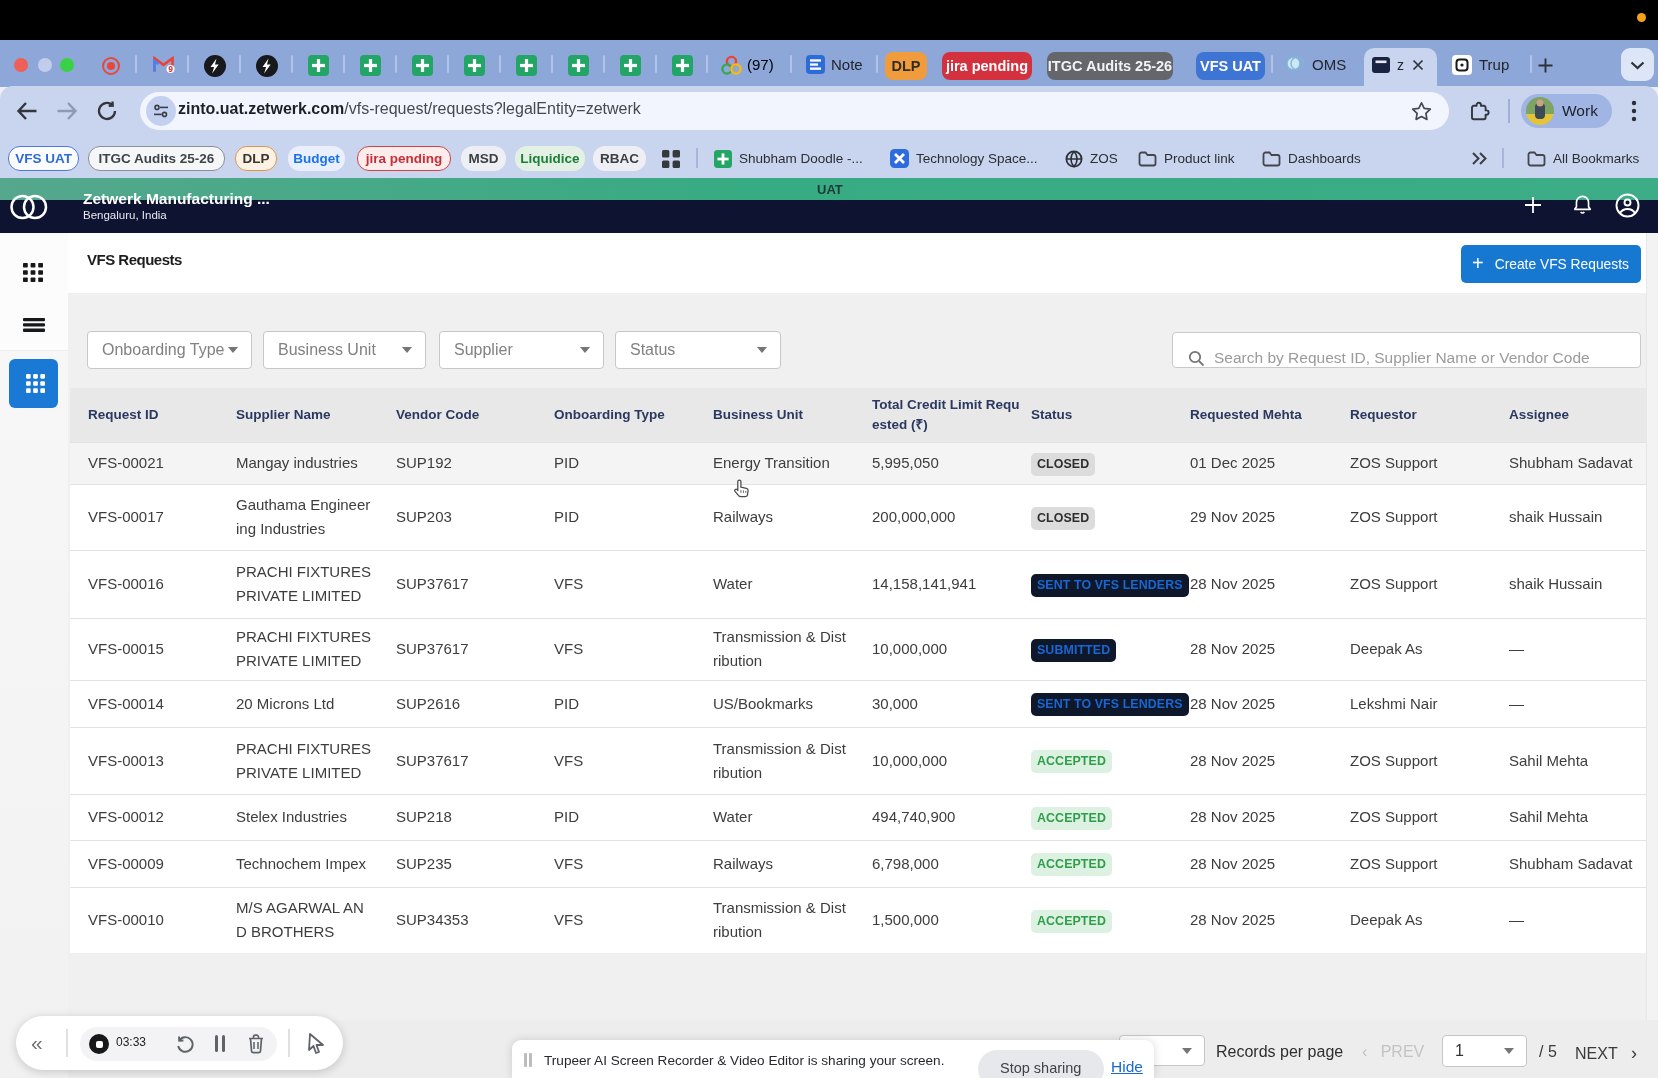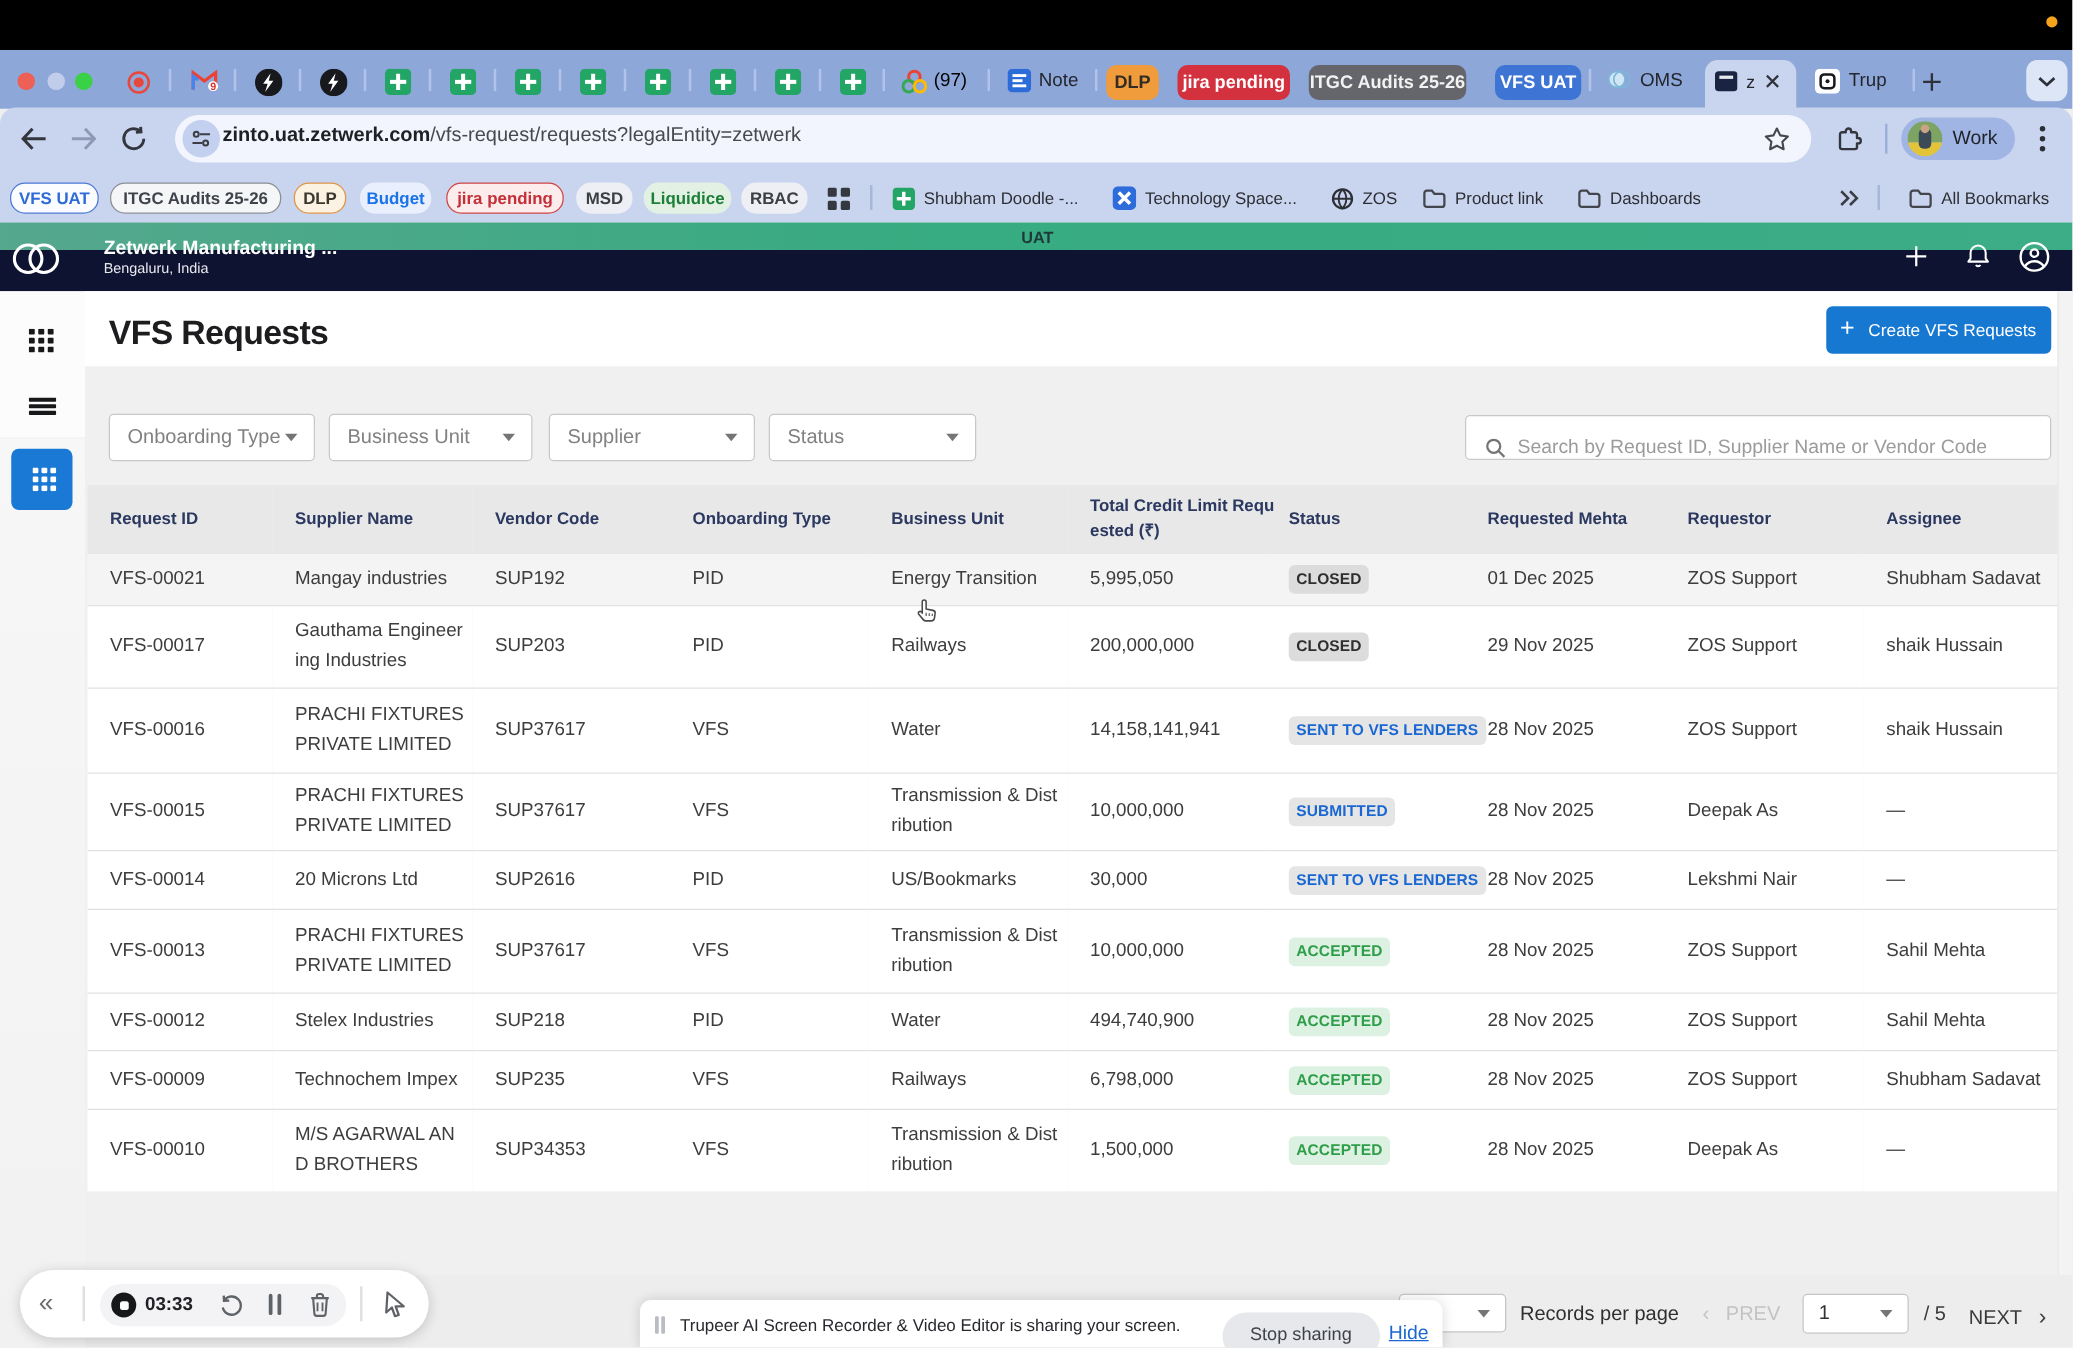--- a/index.html
+++ b/index.html
@@ -16,33 +16,33 @@
   .tl { position:absolute; width:14px; height:14px; border-radius:50%; top:58px; }
   .tabsep { position:absolute; width:2px; height:18px; background:#b2c2e8; top:55px; border-radius:1px; }
   .ticon { position:absolute; top:55px; }
   .pill { position:absolute; top:52px; height:28px; border-radius:8px; font-size:14.5px; font-weight:700; display:flex; align-items:center; justify-content:center; }
   .bm { position:absolute; top:146px; height:25px; border-radius:12px; font-size:13.5px; font-weight:700; display:flex; align-items:center; justify-content:center; }
   .bmtxt { position:absolute; top:146px; height:25px; display:flex; align-items:center; font-size:13.5px; color:#2c2e33; gap:7px; }
   
   #sidebar { left:0; top:233px; width:68px; height:118px; background:#fcfcfc; border-bottom:1px solid #efefef; }
   #main { left:68px; top:233px; width:1590px; height:845px; background:#f0f0f0; }
   #titleband { left:68px; top:233px; width:1590px; height:60px; background:#fff; }
-  #pagetitle { left:87px; top:251px; font-size:27px; font-weight:700; color:#1d1d1f; letter-spacing:-.5px; }
+  #pagetitle { left:87px; top:251px; font-size:15px; font-weight:700; color:#1d1d1f; letter-spacing:-.5px; }
   #createbtn { left:1461px; top:245px; width:180px; height:38px; background:#1778d2; border-radius:5px; color:#fff; font-size:13.8px; display:flex; align-items:center; padding-left:11px; }
   .filter { position:absolute; top:331px; height:38px; background:#fff; border:1px solid #c8c8c8; border-radius:4px; color:#818181; font-size:16px; display:flex; align-items:center; justify-content:space-between; padding:0 13px 0 14px; }
   .caret { width:0; height:0; border-left:5px solid transparent; border-right:5px solid transparent; border-top:6px solid #757575; }
   #searchbox { left:1172px; top:332px; width:469px; height:36px; background:#fff; border:1px solid #c9c9c9; border-radius:4px; display:flex; align-items:flex-end; color:#9b9b9b; font-size:15.5px; }
   
   table { position:absolute; left:70px; top:388px; width:1588px; border-collapse:collapse; table-layout:fixed; font-size:15px; color:#3d3d3d; }
   th { background:#e8e8e8; color:#2b3860; font-weight:700; text-align:left; vertical-align:middle; padding:0 6px 0 18px; font-size:13.5px; line-height:20px; white-space:nowrap; }
   td { background:#fff; text-align:left; vertical-align:middle; padding:0 10px 0 18px; border-top:1px solid #e2e2e2; line-height:24px; white-space:nowrap; overflow:visible; }
   tr.g td { background:#f4f4f4; }
   .chip { display:inline-block; font-size:12.4px; font-weight:700; padding:0 6px; border-radius:5px; white-space:nowrap; letter-spacing:.1px; line-height:23px; }
   .c-closed { background:#dcdcdc; color:#2e2e2e; }
-  .c-blue { background:#e5e5e5; color:#1967d2; }
+  .c-blue { background:#0f172a; color:#1967d2; }
   .c-green { background:#dcf1e1; color:#2f9e4a; }
   
   #footer { left:68px; top:1020px; width:1590px; height:58px; background:#ededed; }
   .fitem { position:absolute; font-size:16px; color:#3a3a3a; }
   .selbox { position:absolute; background:#fff; border:1px solid #c6c6c6; border-radius:4px; display:flex; align-items:center; justify-content:space-between; padding:0 12px; font-size:16px; color:#333; }
 </style>
 </head>
 <body>
 <div class="abs" id="blackbar"></div>
 <div class="abs" style="left:1637px;top:13px;width:9px;height:9px;border-radius:50%;background:#f5a31b;"></div>
@@ -487,21 +487,21 @@
 <div class="fitem" style="left:1575px;top:1043px;">NEXT&nbsp;&nbsp; <span style="font-size:18px;">›</span></div>
 
 <div class="abs" style="left:1646px;top:233px;width:12px;height:787px;background:#f3f3f3;border-left:1px solid #e7e7e7;"></div>
 
 <div class="abs" style="left:16px;top:1016px;width:327px;height:54px;background:#fff;border-radius:27px;box-shadow:0 2px 10px rgba(0,0,0,.18);"></div>
 <div class="abs" style="left:31px;top:1031px;font-size:21px;color:#6e6e6e;">«</div>
 <div class="abs" style="left:66px;top:1029px;width:1.5px;height:28px;background:#e0e0e0;"></div>
 <div class="abs" style="left:80px;top:1027px;width:197px;height:34px;background:#f3f3f5;border-radius:17px;"></div>
 <div class="abs" style="left:89px;top:1034px;width:20px;height:20px;border-radius:50%;background:#17181a;"></div>
 <div class="abs" style="left:95.5px;top:1040.5px;width:7px;height:7px;border-radius:2px;background:#fff;"></div>
-<div class="abs" style="left:116px;top:1035px;font-size:15px;font-weight:700;color:#202124;">03:33</div>
+<div class="abs" style="left:116px;top:1035px;font-size:12px;font-weight:400;color:#202124;">03:33</div>
 <svg class="abs" style="left:176px;top:1035px;" width="19" height="19" viewBox="0 0 19 19">
     <path d="M3.2 5.5 a7.3 7.3 0 1 1 -1 5.5 M3 1.5 3.2 5.7 7.4 5.5" fill="none" stroke="#5f6368" stroke-width="1.9"></path>
   </svg>
 <div class="abs" style="left:215px;top:1035px;width:3.4px;height:17px;background:#5f6368;border-radius:1.5px;"></div>
 <div class="abs" style="left:222px;top:1035px;width:3.4px;height:17px;background:#5f6368;border-radius:1.5px;"></div>
 <svg class="abs" style="left:247px;top:1034px;" width="18" height="20" viewBox="0 0 18 20">
     <path d="M2 4.5 H16 M6.5 4.5 V3 a1.8 1.8 0 0 1 1.8 -1.8 h1.4 a1.8 1.8 0 0 1 1.8 1.8 v1.5 M3.5 4.5 l1 12.4 a2 2 0 0 0 2 1.8 h5 a2 2 0 0 0 2 -1.8 l1 -12.4" fill="none" stroke="#5f6368" stroke-width="1.7"></path>
     <path d="M7 8 v7 M11 8 v7" stroke="#5f6368" stroke-width="1.5"></path>
   </svg>
 <div class="abs" style="left:288px;top:1029px;width:1.5px;height:28px;background:#e0e0e0;"></div>

